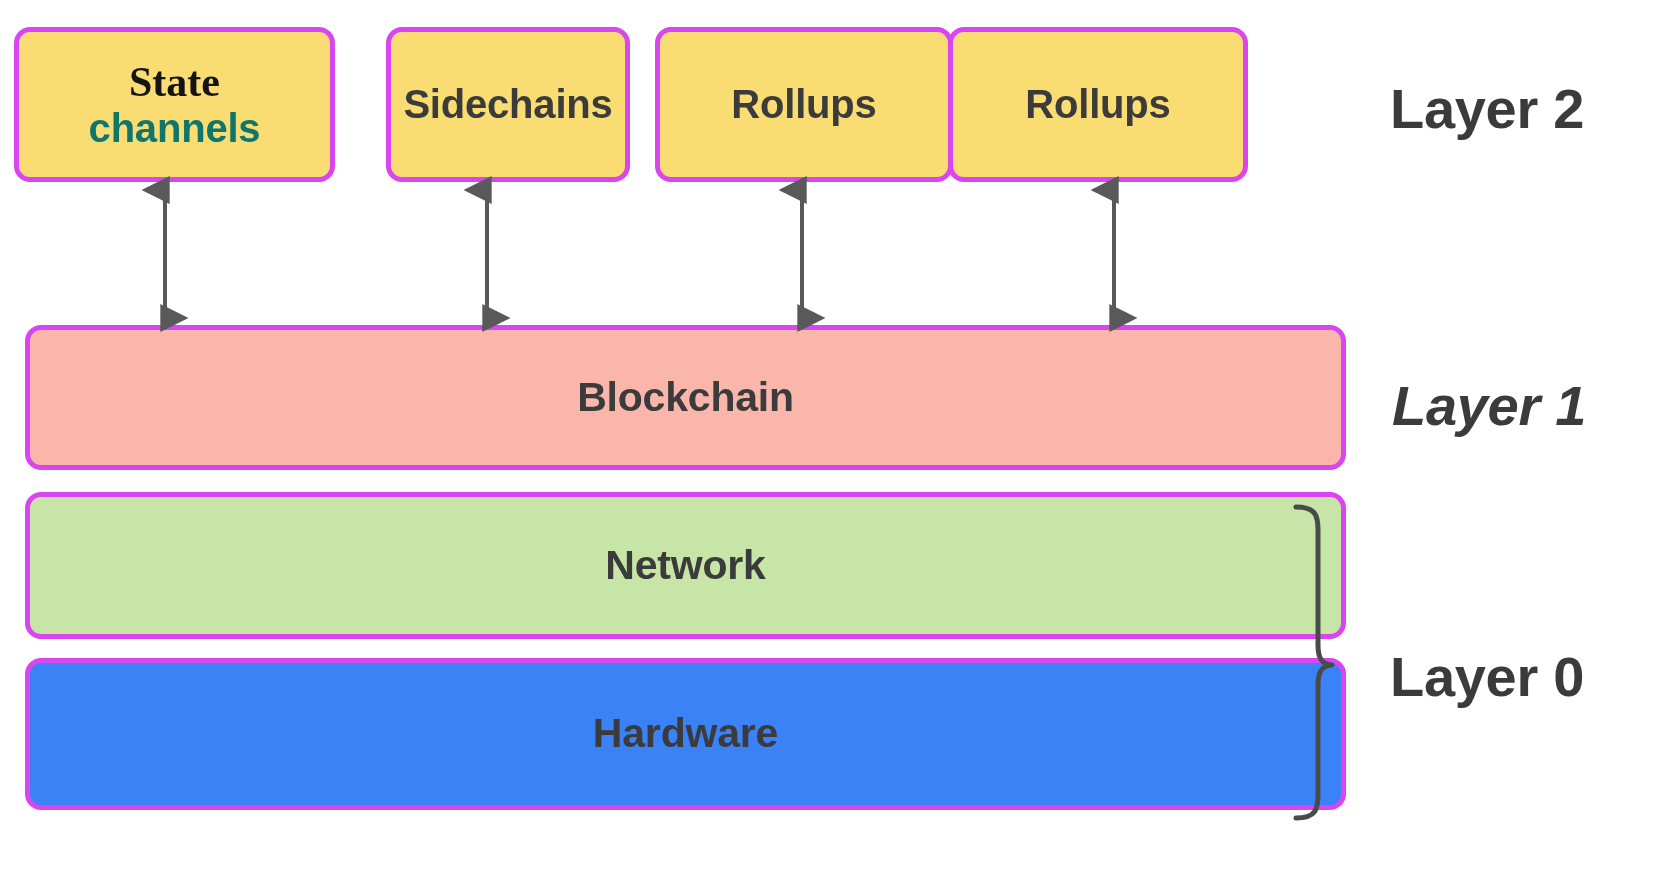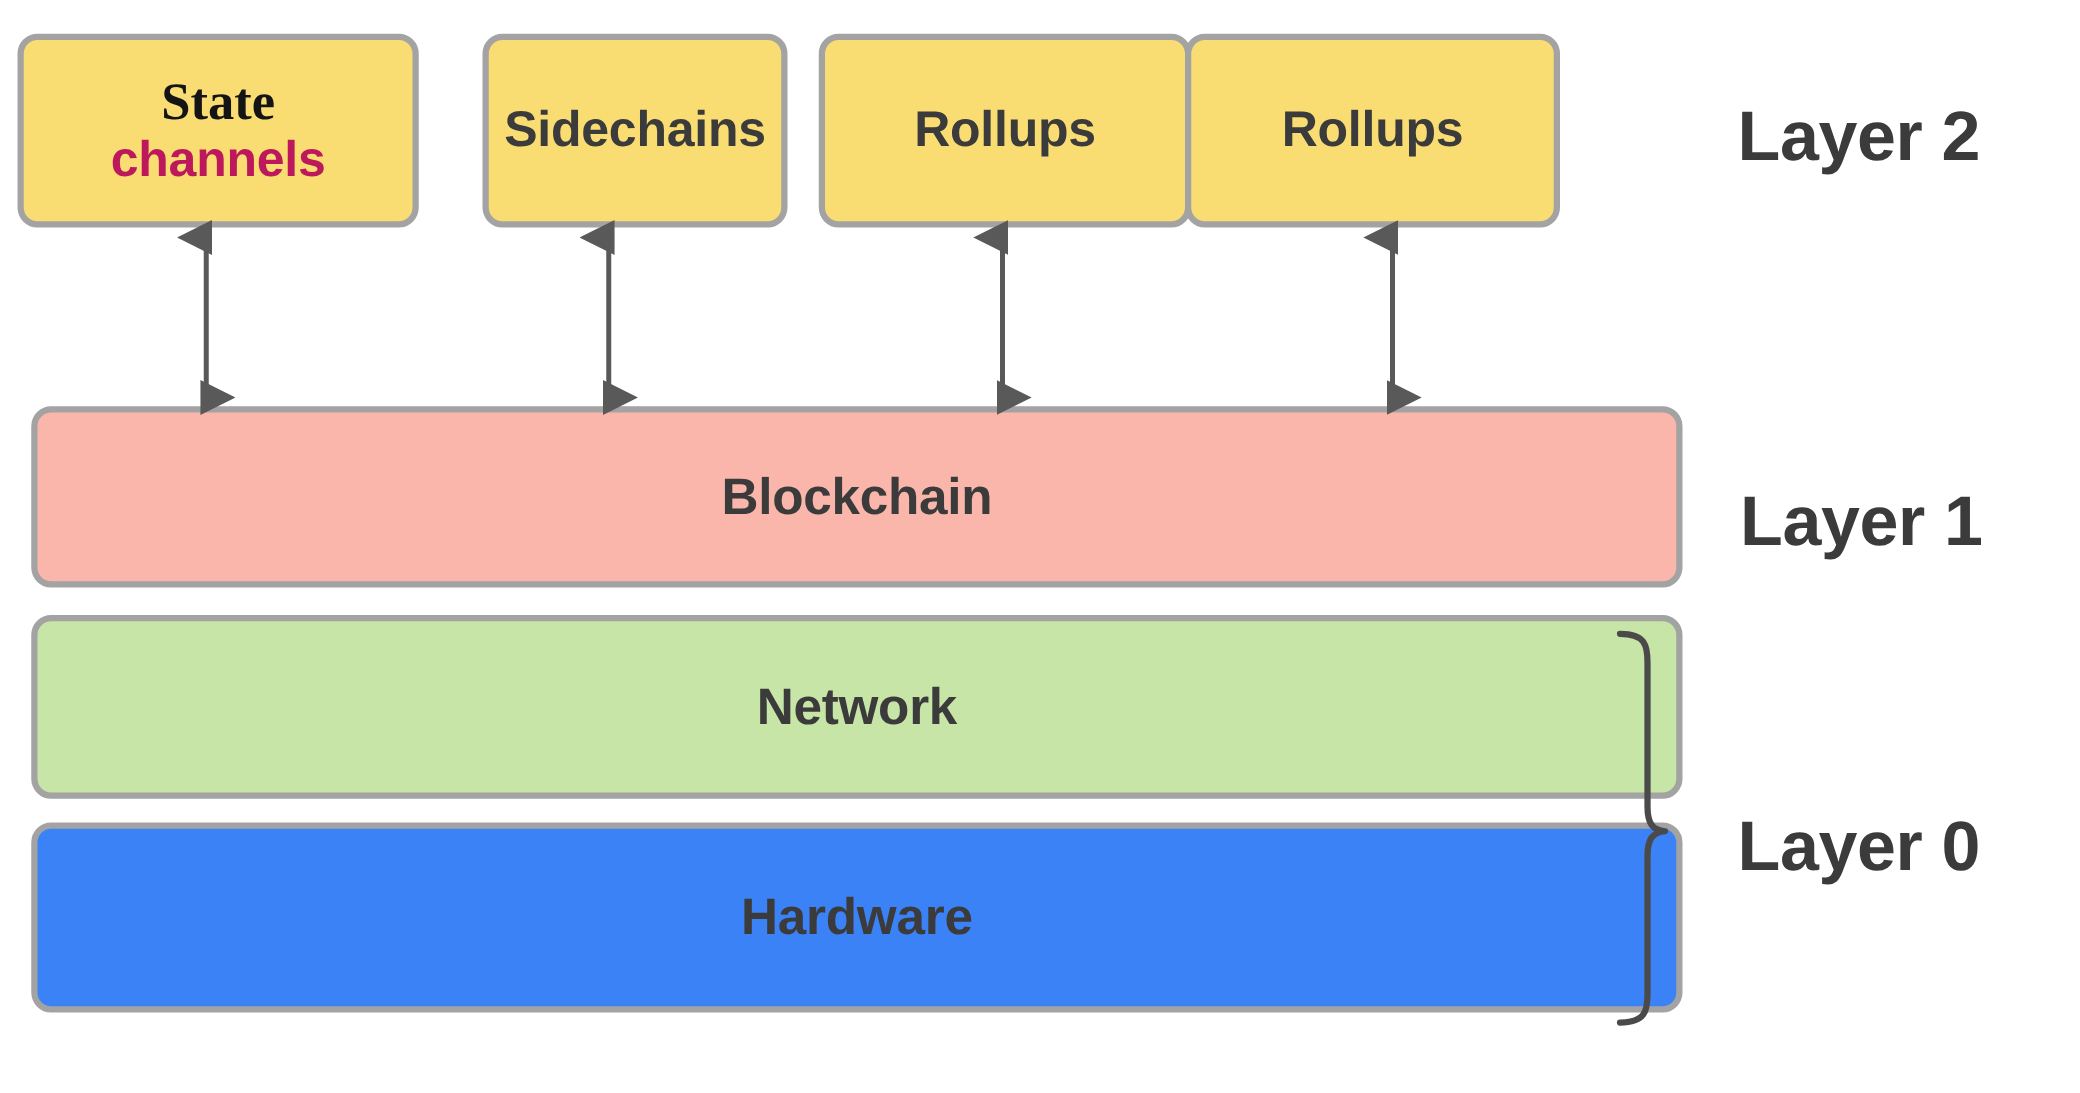--- a/index.html
+++ b/index.html
@@ -17,21 +17,21 @@
     position: relative;
     width: 1664px;
     height: 874px;
     background: #ffffff;
   }
 
   
   .node {
     position: absolute;
     box-sizing: border-box;
-    border: 5px solid #a3a3a3;
+    border: 5px solid #d946ef;
     border-radius: 14px;
     display: flex;
     align-items: center;
     justify-content: center;
     text-align: center;
     color: #3b3b3b;
     font-weight: bold;
     line-height: 1.12;
     letter-spacing: -0.2px;
   }
@@ -49,21 +49,21 @@
   .serif-word {
     font-family: "Liberation Serif", "DejaVu Serif", serif;
     font-weight: bold;
     color: #141414;
     font-size: 42px;
     letter-spacing: 0px;
   }
   .sans-word {
     font-family: "Liberation Sans", sans-serif;
     font-weight: bold;
-    color: #be185d;
+    color: #0f766e;
     font-size: 40px;
   }
 
   
   .bar {
     left: 25px;
     width: 1321px;
     font-size: 41px;
     border-radius: 16px;
   }
@@ -148,17 +148,17 @@
              C1316 507 1318 516 1318 530
              L1318 645
              C1318 659 1322 664 1332 665
              C1322 666 1318 671 1318 685
              L1318 795
              C1318 809 1316 818 1296 818" fill="none" stroke="#4a4a4a" stroke-width="5" stroke-linecap="round" stroke-linejoin="round"></path>
   </svg>
 
   <div class="layer-tag" style="left:1390px; top:76px;">Layer 2</div>
 
-  <div class="layer-tag" style="left:1392px; top:384px;">Layer 1</div>
+  <div class="layer-tag" style="left:1392px; top:373px;font-style:italic;">Layer 1</div>
 
   <div class="layer-tag" style="left:1390px; top:644px;">Layer 0</div>
 
 </div>
 
 </body></html>

